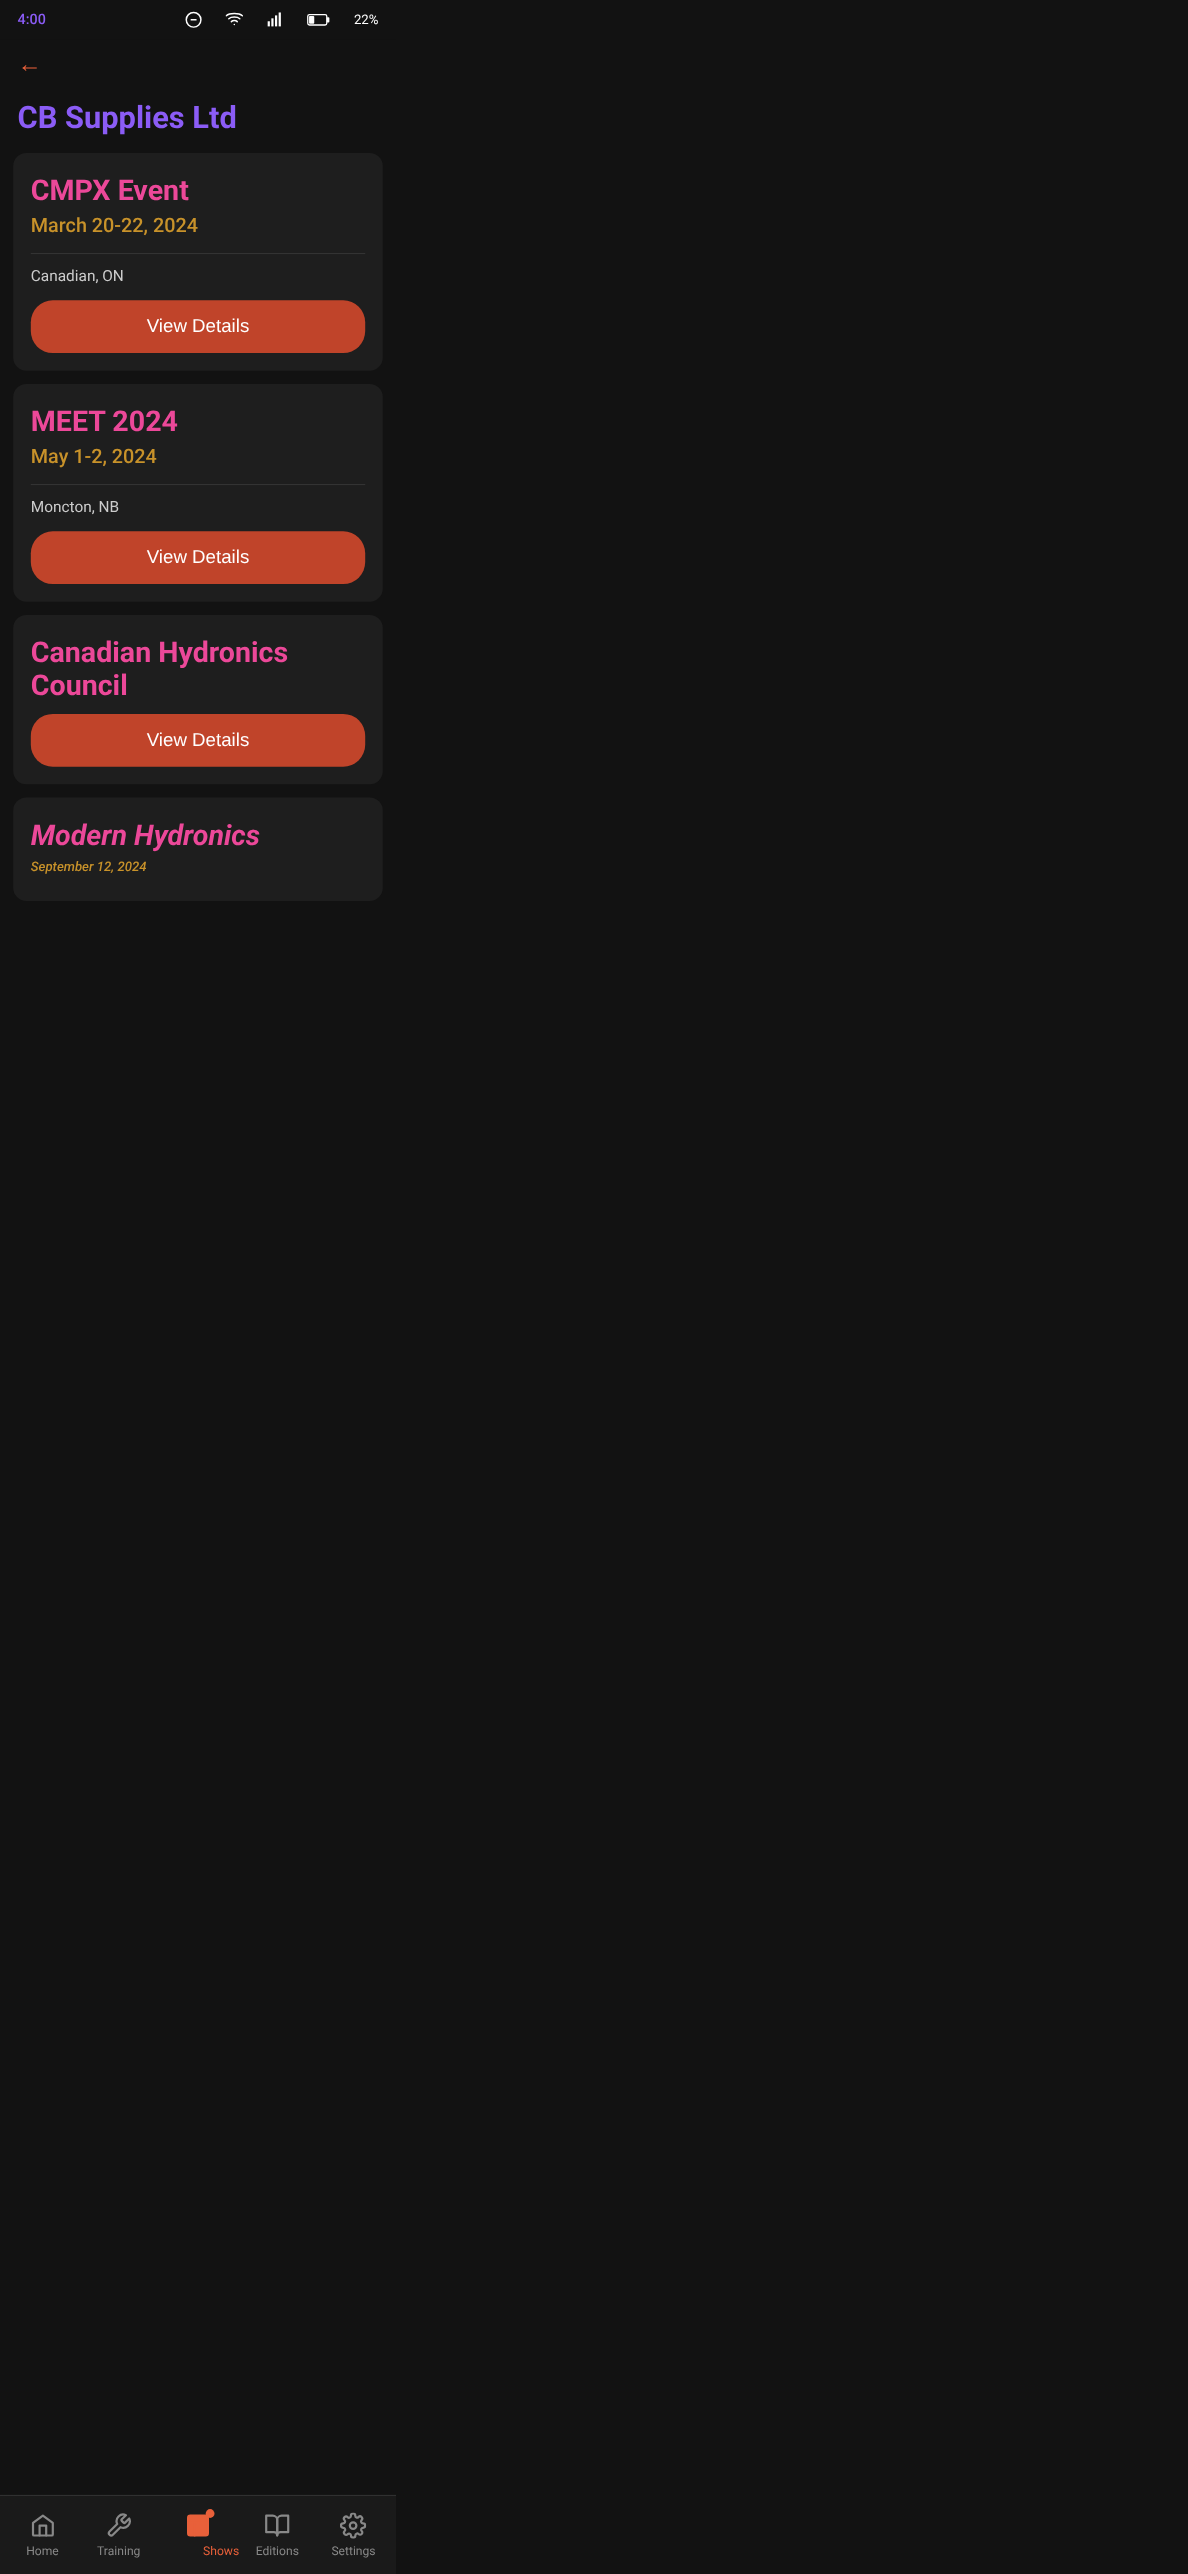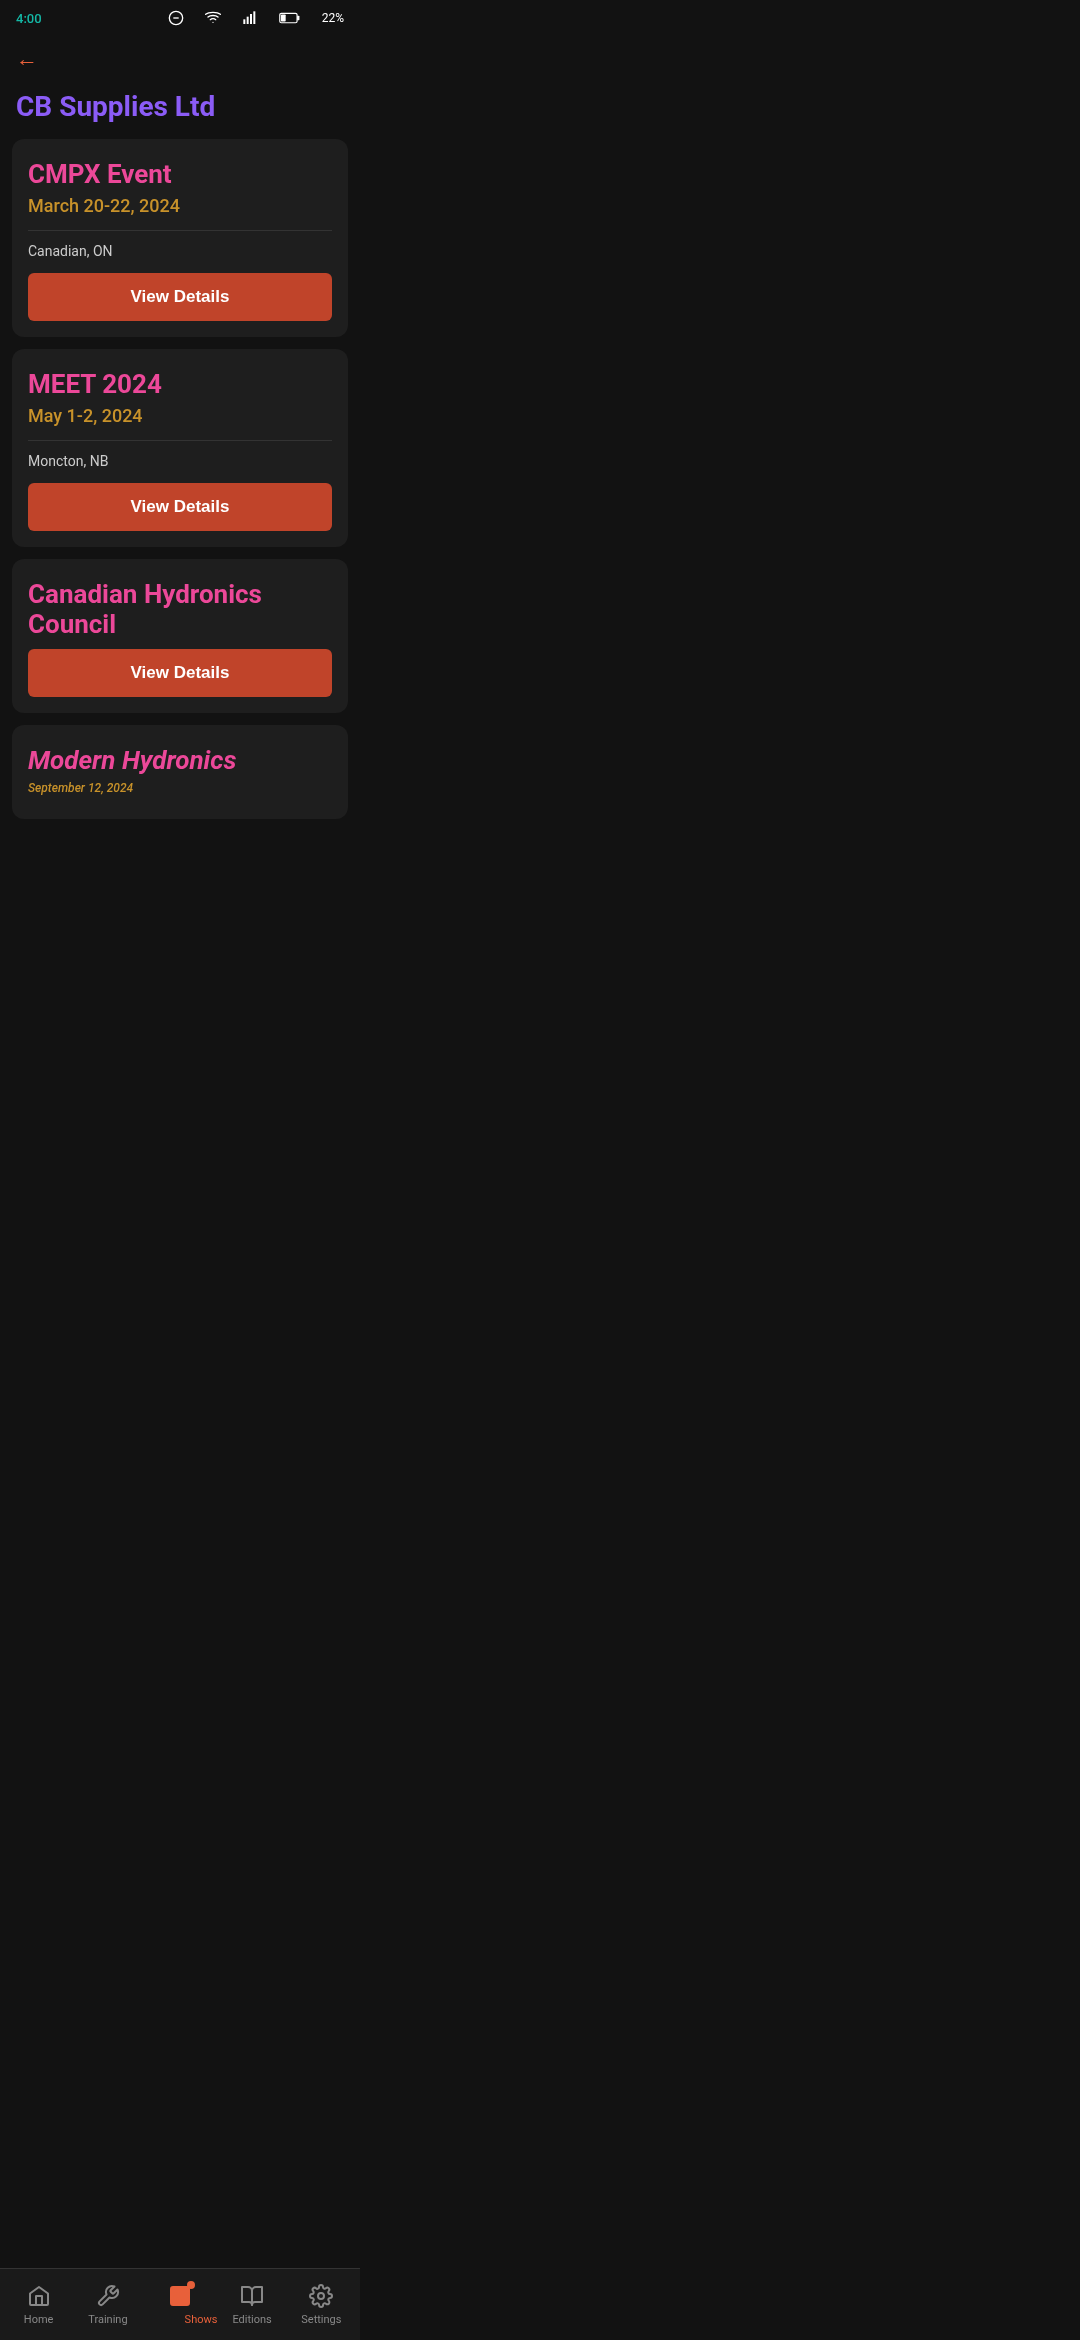--- a/index.html
+++ b/index.html
@@ -24,21 +24,21 @@
       justify-content: space-between;
       align-items: center;
       padding: 8px 16px;
       height: 36px;
       background-color: #121212;
     }
 
     .status-time {
       font-size: 13px;
       font-weight: 500;
-      color: #14b8a6;
+      color: #8b5cf6;
     }
 
     .status-icons {
       display: flex;
       align-items: center;
       gap: 21px;
       font-size: 12px;
       color: #ffffff;
     }
 
@@ -98,24 +98,24 @@
       font-size: 14px;
       color: #cccccc;
       margin-bottom: 14px;
     }
 
     .view-details-btn {
       width: 100%;
       background-color: #c0442a;
       color: #ffffff;
       border: none;
-      border-radius: 6px;
+      border-radius: 20px;
       padding: 14px;
       font-size: 17px;
-      font-weight: 700;
+      font-weight: 400;
       cursor: pointer;
       text-align: center;
       display: block;
     }
 
     .event-card-no-location {
       background-color: #1e1e1e;
       border-radius: 12px;
       padding: 20px 16px 16px 16px;
       margin-bottom: 12px;

